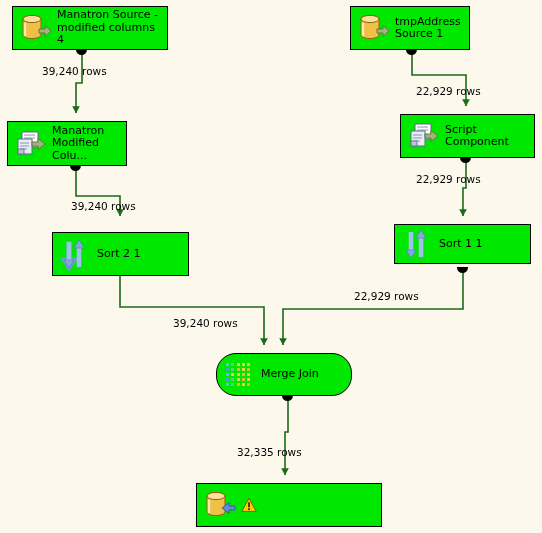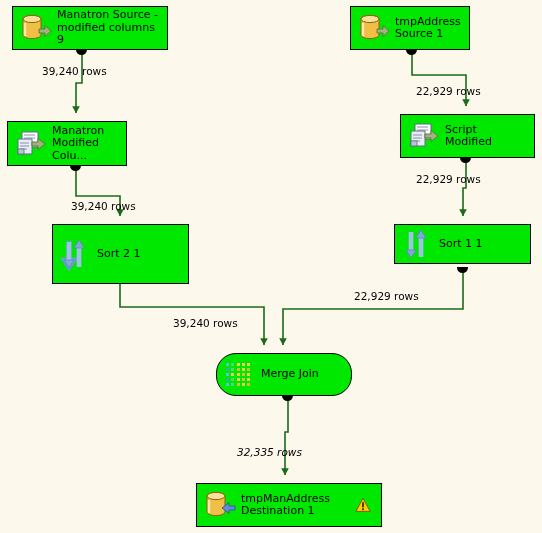--- a/index.html
+++ b/index.html
@@ -100,34 +100,34 @@
   <div class="nub" style="left:114px; top:267px;"></div>
   <div class="nub" style="left:457px; top:267px;"></div>
   <div class="nub" style="left:282px; top:395px;"></div>
 
   <div class="wire-label" style="left:16px;  top:65px;">39,240 rows</div>
   <div class="wire-label" style="left:390px; top:85px;">22,929 rows</div>
   <div class="wire-label" style="left:45px;  top:200px;">39,240 rows</div>
   <div class="wire-label" style="left:390px; top:173px;">22,929 rows</div>
   <div class="wire-label" style="left:147px; top:317px;">39,240 rows</div>
   <div class="wire-label" style="left:328px; top:290px;">22,929 rows</div>
-  <div class="wire-label" style="left:211px; top:446px;font-style:italic;">32,335 rows</div>
+  <div class="wire-label" style="left:211px; top:446px;">32,335 rows</div>
 
   <div class="node" style="left:12px;top:6px;width:156px;height:44px;">
     <div class="icon">
       <svg width="34" height="34" viewBox="0 0 34 34">
         <ellipse cx="13" cy="8" rx="9" ry="3.6" fill="#F2C14A" stroke="#8A6212" stroke-width="1"></ellipse>
         <path d="M4,8 L4,24 A9,3.6 0 0,0 22,24 L22,8 Z" fill="#F0BF46" stroke="#8A6212" stroke-width="1"></path>
         <ellipse cx="13" cy="8" rx="9" ry="3.6" fill="#FBE09A" stroke="#8A6212" stroke-width="1"></ellipse>
         <path d="M6,12 L6,25" stroke="#FFF0C0" stroke-width="2.4" opacity="0.85"></path>
         <path d="M20,18 L26,18 L26,14.5 L32,20 L26,25.5 L26,22 L20,22 Z" fill="#9FB57A" stroke="#5E7040" stroke-width="0.9"></path>
       </svg>
     </div>
     <div class="label">Manatron Source -
-modified columns 9</div>
+modified columns 4</div>
   </div>
 
   <div class="node" style="left:350px;top:6px;width:120px;height:44px;">
     <div class="icon">
       <svg width="34" height="34" viewBox="0 0 34 34">
         <ellipse cx="13" cy="8" rx="9" ry="3.6" fill="#F2C14A" stroke="#8A6212" stroke-width="1"></ellipse>
         <path d="M4,8 L4,24 A9,3.6 0 0,0 22,24 L22,8 Z" fill="#F0BF46" stroke="#8A6212" stroke-width="1"></path>
         <ellipse cx="13" cy="8" rx="9" ry="3.6" fill="#FBE09A" stroke="#8A6212" stroke-width="1"></ellipse>
         <path d="M6,12 L6,25" stroke="#FFF0C0" stroke-width="2.4" opacity="0.85"></path>
         <path d="M20,18 L26,18 L26,14.5 L32,20 L26,25.5 L26,22 L20,22 Z" fill="#9FB57A" stroke="#5E7040" stroke-width="0.9"></path>
@@ -157,24 +157,24 @@
       <svg width="34" height="34" viewBox="0 0 34 34">
         <path d="M8,5 L24,5 L24,20 L8,20 Z" fill="#FFFFFF" stroke="#5A6C86" stroke-width="1"></path>
         <path d="M10,8 H21 M10,11 H21 M10,14 H18" stroke="#8894A8" stroke-width="1"></path>
         <path d="M4,12 L18,12 L18,27 L4,27 Z" fill="#E8EDF5" stroke="#5A6C86" stroke-width="1"></path>
         <path d="M6,16 H15 M6,19 H15 M6,22 H13" stroke="#8894A8" stroke-width="1"></path>
         <rect x="4" y="22" width="6" height="5" fill="#B9C4D4" stroke="#5A6C86" stroke-width="0.8"></rect>
         <path d="M18,15 L24,15 L24,11.5 L31,17 L24,22.5 L24,19 L18,19 Z" fill="#9FB57A" stroke="#5E7040" stroke-width="0.9"></path>
       </svg>
     </div>
     <div class="label">Script
-Modified</div>
-  </div>
-
-  <div class="node" style="left:52px;top:224px;width:137px;height:60px;">
+Component</div>
+  </div>
+
+  <div class="node" style="left:52px;top:232px;width:137px;height:44px;">
     <div class="icon">
       <svg width="34" height="34" viewBox="0 0 34 34">
         <path d="M10,4 L10,25 M10,30 L5.5,23 L14.5,23 Z" stroke="#6E9BD2" stroke-width="5" fill="#9DC2EA" stroke-linecap="butt"></path>
         <path d="M10,5 L10,25" stroke="#9DC2EA" stroke-width="4.6"></path>
         <path d="M10,31 L5,23 L15,23 Z" fill="#7FA9DC" stroke="#5E87B8" stroke-width="0.8"></path>
         <path d="M20,9 L20,30" stroke="#9DC2EA" stroke-width="4.6"></path>
         <path d="M20,3 L25,11 L15,11 Z" fill="#7FA9DC" stroke="#5E87B8" stroke-width="0.8"></path>
       </svg>
     </div>
     <div class="label">Sort 2 1</div>
@@ -234,22 +234,20 @@
   <div class="node" style="left:196px;top:483px;width:186px;height:44px;">
     <div class="icon">
       <svg width="34" height="34" viewBox="0 0 34 34">
         <ellipse cx="13" cy="8" rx="9" ry="3.6" fill="#F2C14A" stroke="#8A6212" stroke-width="1"></ellipse>
         <path d="M4,8 L4,24 A9,3.6 0 0,0 22,24 L22,8 Z" fill="#F0BF46" stroke="#8A6212" stroke-width="1"></path>
         <ellipse cx="13" cy="8" rx="9" ry="3.6" fill="#FBE09A" stroke="#8A6212" stroke-width="1"></ellipse>
         <path d="M6,12 L6,25" stroke="#FFF0C0" stroke-width="2.4" opacity="0.85"></path>
         <path d="M32,18 L26,18 L26,14.5 L19,20 L26,25.5 L26,22 L32,22 Z" fill="#5B8FD6" stroke="#2E5A96" stroke-width="0.9"></path>
       </svg>
     </div>
-    <div class="label">tmpManAddress
-Destination 1</div>
     <div class="warn">
       <svg width="16" height="16" viewBox="0 0 16 16">
         <path d="M8,1.3 L15.2,14.4 L0.8,14.4 Z" fill="#FFCC00" stroke="#7A5E00" stroke-width="1"></path>
         <rect x="7.1" y="5.3" width="1.8" height="5" fill="#3A2D00"></rect>
         <rect x="7.1" y="11.3" width="1.8" height="1.8" fill="#3A2D00"></rect>
       </svg>
     </div>
   </div>
 
 </div>

